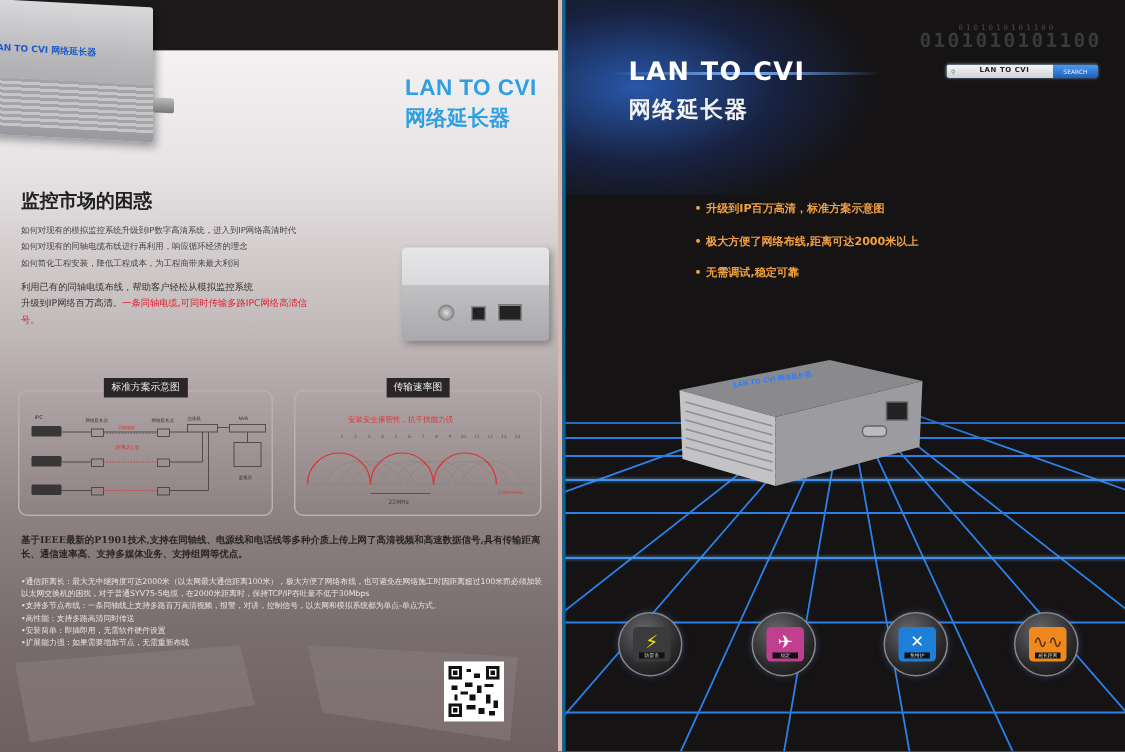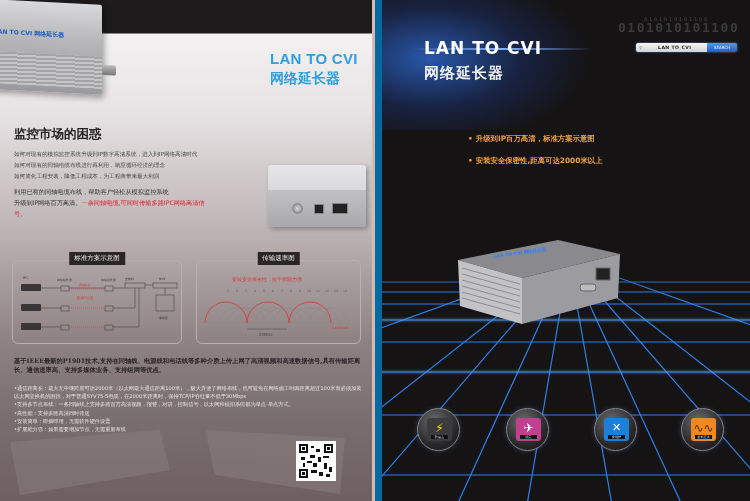--- a/index.html
+++ b/index.html
@@ -1,19 +1,19 @@
 <!DOCTYPE html>
 <html><head>
 <meta charset="utf-8">
 <style>
 *{box-sizing:border-box;margin:0;padding:0}
 body{width:750px;height:501px;background:#c9a9a4;font-family:"DejaVu Sans",sans-serif;position:relative;overflow:hidden}
 .page{position:absolute;top:0;height:501px;overflow:hidden}
 #left{left:0;width:375px;background:linear-gradient(180deg,#1c1a1b 0px,#1c1a1b 33px,#f3f1f2 34px,#e8e4e5 110px,#bdb4b5 230px,#8f8283 340px,#7a6d6f 420px,#6e6062 501px);border-right:3px solid #d6b9b5}
-#right{left:375px;width:375px;background:#151314;border-left:7px solid #0369a1}
+#right{left:375px;width:375px;background:#151314;border-left:2px solid #0369a1}
 .abs{position:absolute}
 
 
 .dev-top{left:-10px;top:2px;width:112px;height:90px;background:linear-gradient(180deg,#d9d9db,#b8b8bb 40%,#9a9a9e);transform:skewY(3deg);border-radius:2px;box-shadow:2px 3px 6px rgba(0,0,0,.35)}
 .dev-top .ribs{position:absolute;left:0;right:0;bottom:6px;height:32px;background:repeating-linear-gradient(180deg,#a4a4a8 0 2px,#c6c6c9 2px 4px)}
 .dev-top .lbl{position:absolute;left:4px;top:28px;font-size:6px;color:#1d5cc7;font-weight:bold;white-space:nowrap}
 .dev-top .fh{position:absolute;right:8px;top:54px;font-size:4px;color:#333;font-weight:bold}
 .dev-top .coax{position:absolute;right:-14px;top:60px;width:14px;height:10px;background:linear-gradient(#bbb,#777);border-radius:2px}
 
 .brand-en{left:270px;top:50px;font-family:"Liberation Sans",sans-serif;font-weight:bold;font-size:15px;color:#2e9fe0;letter-spacing:.3px}
@@ -232,21 +232,22 @@
   <div class="abs search">
     <div class="inp">
       <span style="font-size:4px;color:#777">⚲</span>
       <span class="txt">LAN TO CVI</span>
     </div>
     <div class="btn">SEARCH</div>
   </div>
 
   <div class="abs features">
     <div><span class="dot">•</span><span>升级到IP百万高清，标准方案示意图</span></div>
-    <div><span class="dot">•</span><span>安装安全保密性,距离可达2000米以上</span></div>
+    <div><span class="dot">•</span><span>极大方便了网络布线,距离可达2000米以上</span></div>
+    <div><span class="dot">•</span><span>无需调试,稳定可靠</span></div>
   </div>
 
   <svg class="abs grid" viewBox="0 0 385 285">
     <defs>
         <filter id="gl">
           <feGaussianBlur stdDeviation="1"></feGaussianBlur>
         </filter>
       </defs>
     <g stroke="#2f8dff" stroke-width="1.2" fill="none" opacity=".9">
       <path d="M0 62H385M0 72H385M0 84H385M0 100H385M0 122H385M0 152H385M0 195H385M0 255H385"></path>

